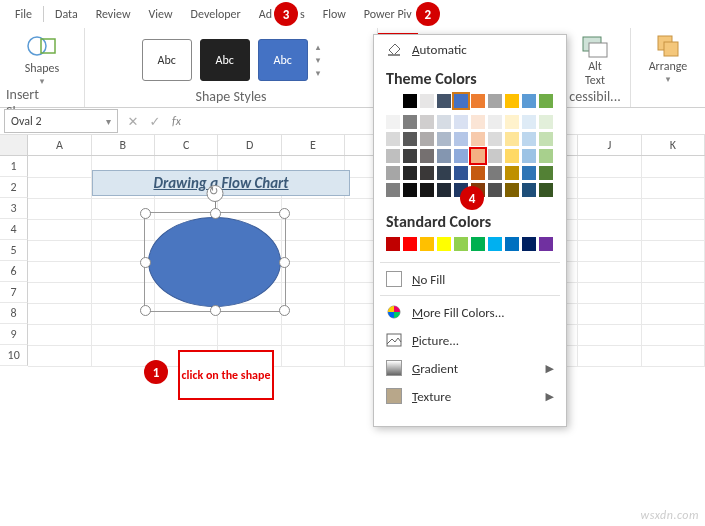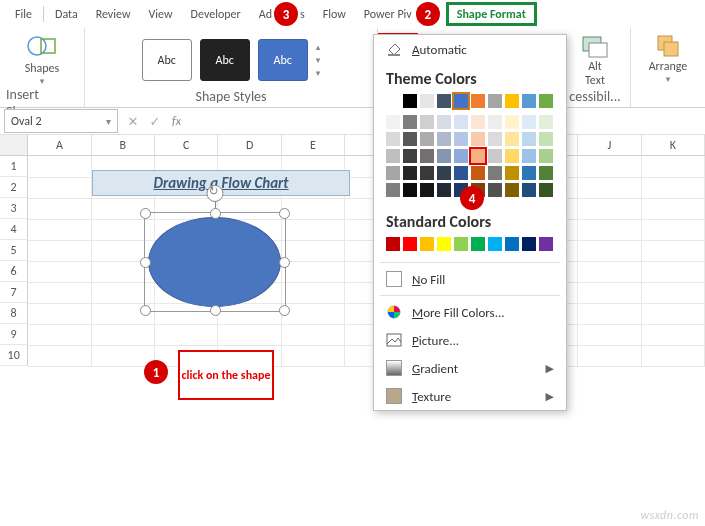--- a/index.html
+++ b/index.html
@@ -149,21 +149,21 @@
   }
   .callout-num {
     position:absolute;width:24px;height:24px;border-radius:50%;
     background:#d40000;color:#fff;font-weight:bold;font-size:13px;
     display:flex;align-items:center;justify-content:center;
   }
   
   .fill-panel {
     position:absolute;left:373px;top:34px;width:192px;
     background:#fff;border:1px solid #c0c0c0;box-shadow:2px 2px 8px rgba(0,0,0,.25);
-    z-index:50;padding-bottom:0;
+    z-index:50;padding-bottom:16px;
   }
   .fill-panel .item {
     padding:6px 12px;display:flex;align-items:center;gap:10px;color:#333;font-size:13px;
   }
   .fill-panel .item.has-ico svg,.fill-panel .item.has-ico .ico{flex-shrink:0;}
   .fill-panel hr{border:none;border-top:1px solid #e0e0e0;margin:2px 6px;}
   .fill-panel .section-label{font-weight:bold;padding:6px 12px 4px;font-size:16px;}
   .swatch-grid{padding:2px 12px 6px;}
   .sw-row{display:flex;gap:3px;margin-bottom:3px;}
   .sw{width:14px;height:14px;}
@@ -184,21 +184,20 @@
   <span class="tab">Data</span>
   <span class="tab">Review</span>
   <span class="tab">View</span>
   <span class="tab">Developer</span>
   <span class="tab" style="padding-right:0">Ad</span>
   <span class="callout-num" style="position:static;margin:0 2px">3</span>
   <span class="tab" style="padding-left:0">s</span>
   <span class="tab">Flow</span>
   <span class="tab" style="padding-right:0">Power Piv</span>
   <span class="callout-num" style="position:static;margin:0 4px">2</span>
-  <span class="shape-format-tab">Shape Format</span>
 </div>
 
 <div class="ribbon">
   <div class="ribbon-group" style="width:72px">
     <div class="ribbon-main">
       <div class="shapes-btn">
         <svg width="34" height="30" viewBox="0 0 34 30">
           <circle cx="12" cy="15" r="9" fill="none" stroke="#5b9bd5" stroke-width="1.5"></circle>
           <rect x="16" y="8" width="14" height="14" fill="none" stroke="#70ad47" stroke-width="1.5"></rect>
         </svg>

